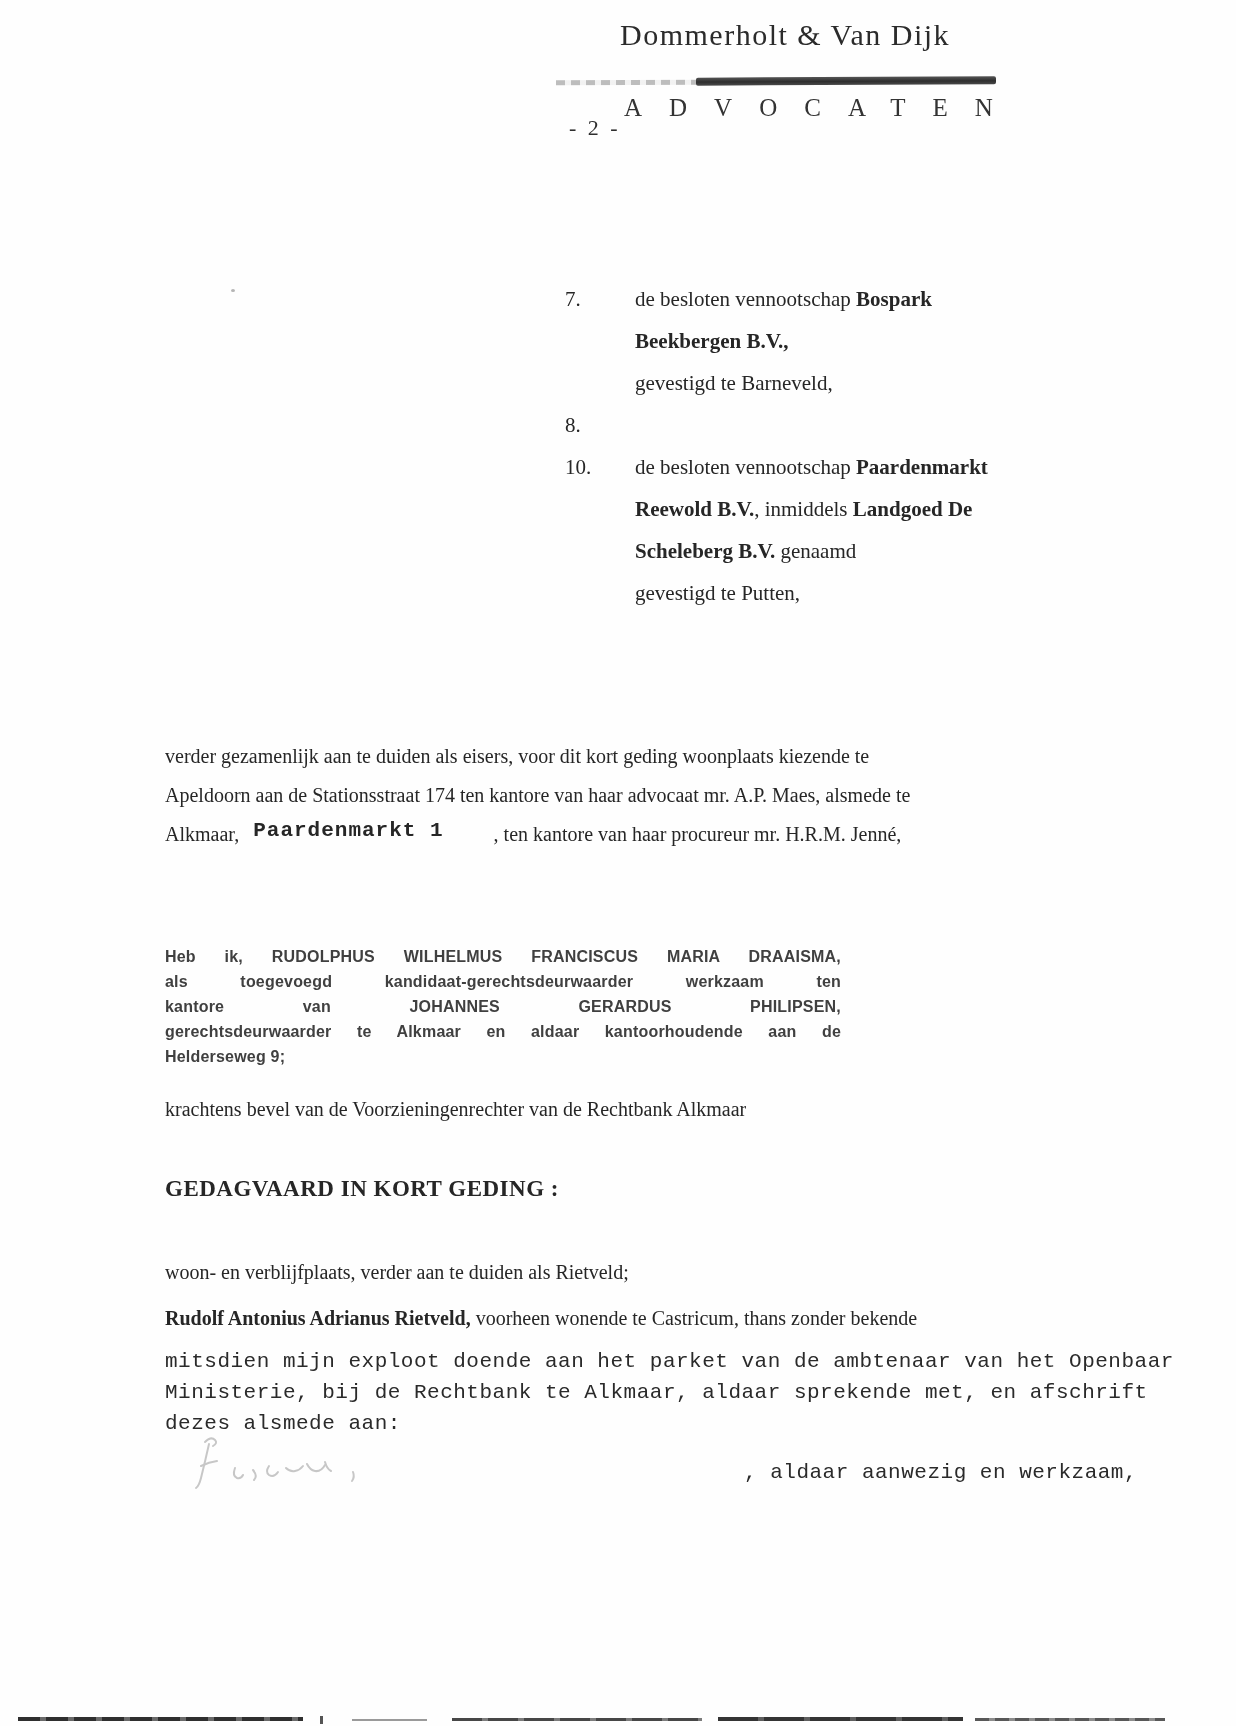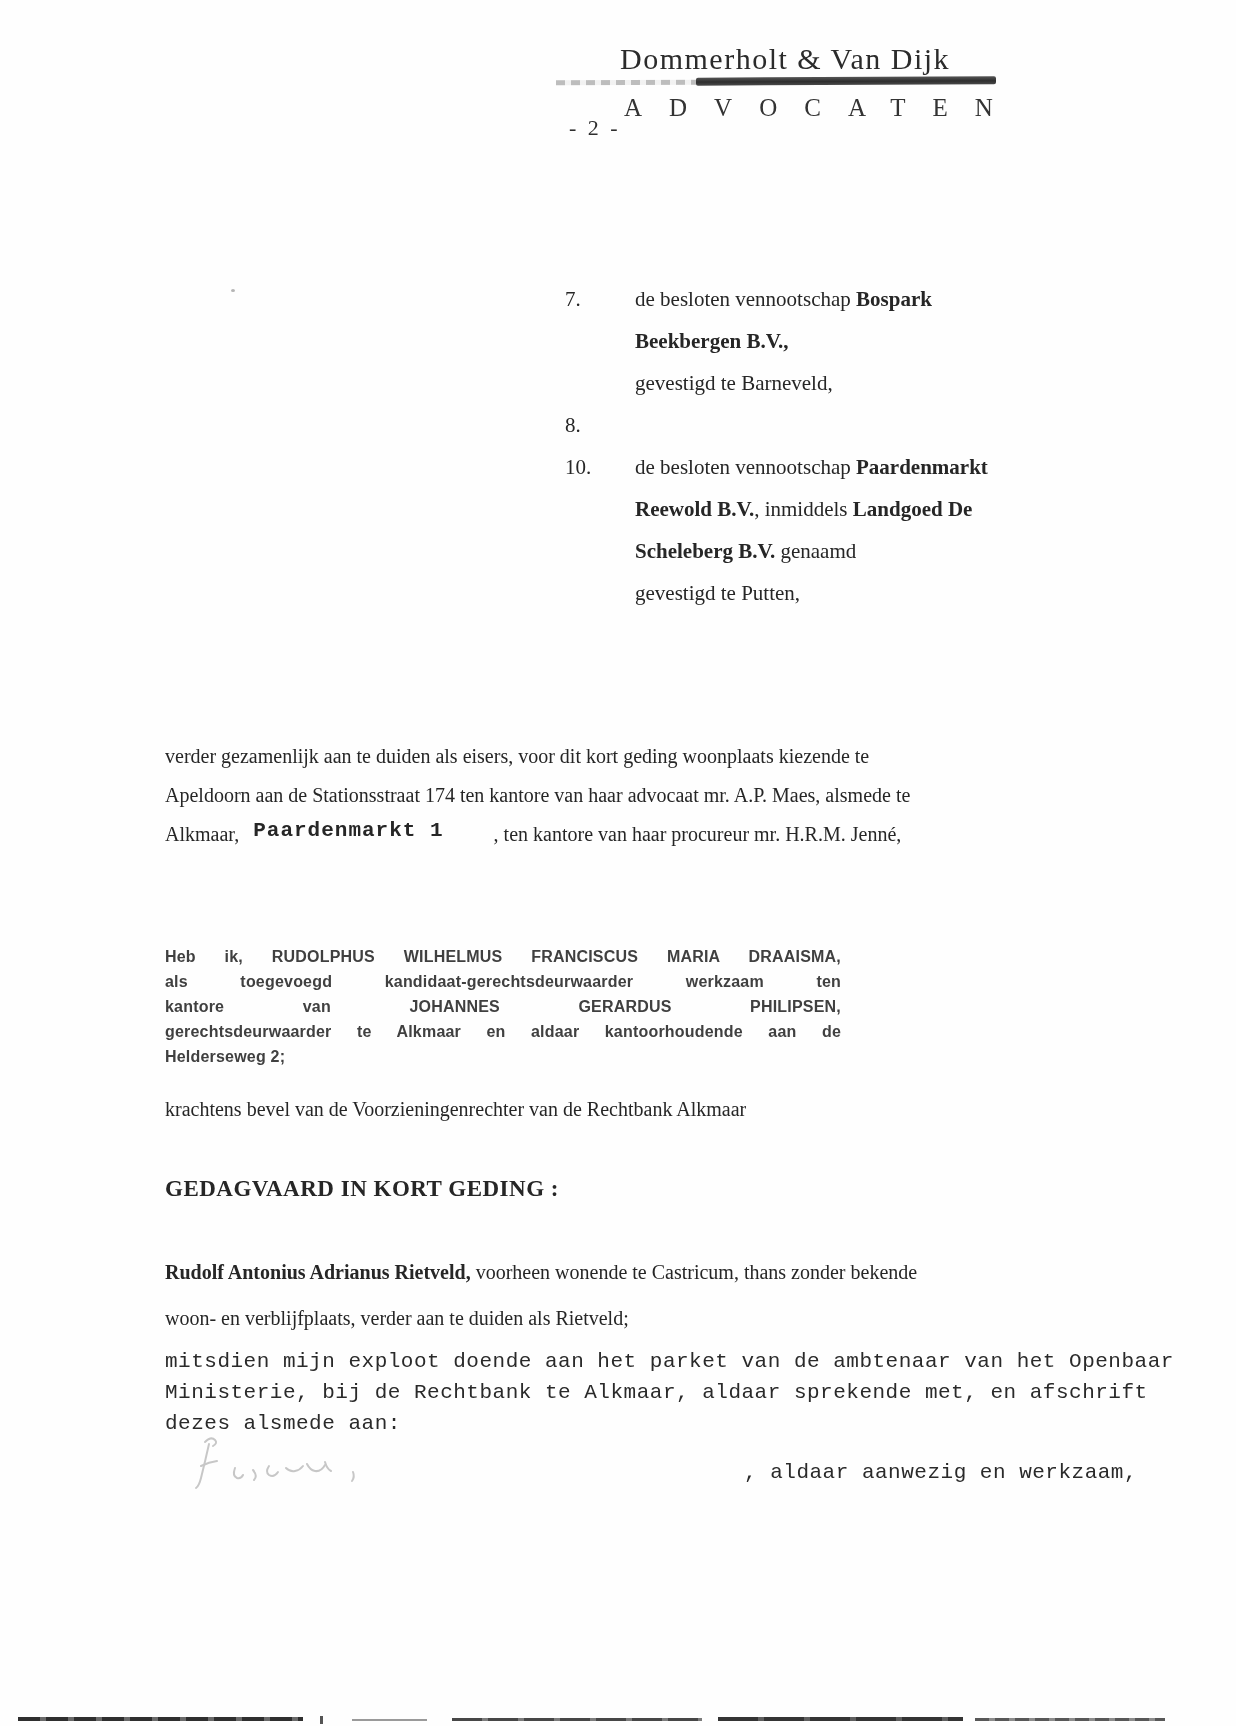--- a/index.html
+++ b/index.html
@@ -7,21 +7,21 @@
     position:relative;
     width:1236px;height:1726px;
     margin:0 auto;
     background:#fefefe;
     overflow:hidden;
     font-family:"Liberation Serif", serif;
     color:#262626;
   }
   
   .firm-name{
-    position:absolute;left:620px;top:42px;
+    position:absolute;left:620px;top:18px;
     font-size:30px;letter-spacing:1.5px;color:#2b2b2b;
     white-space:nowrap;
   }
   .rule-faint{
     position:absolute;left:556px;top:80px;width:148px;height:5px;
     background:repeating-linear-gradient(90deg,#9a9a9a 0 9px, rgba(150,150,150,.18) 9px 15px);
     opacity:.65;transform:rotate(-.2deg);
   }
   .rule-dark{
     position:absolute;left:696px;top:77px;width:300px;height:8px;
@@ -130,30 +130,30 @@
       <div><span>verder gezamenlijk aan te duiden als eisers, voor dit kort geding woonplaats kiezende te</span></div>
       <div><span>Apeldoorn aan de Stationsstraat 174 ten kantore van haar advocaat mr. A.P. Maes, alsmede te</span></div>
       <div><span>Alkmaar,</span><span class="seg-m">Paardenmarkt 1</span><span>, ten kantore van haar procureur mr. H.R.M. Jenné,</span></div>
     </div>
 
   <div class="bailiff">
       <div>Heb ik, RUDOLPHUS WILHELMUS FRANCISCUS MARIA DRAAISMA,</div>
       <div>als toegevoegd kandidaat-gerechtsdeurwaarder werkzaam ten</div>
       <div>kantore van JOHANNES GERARDUS PHILIPSEN,</div>
       <div>gerechtsdeurwaarder te Alkmaar en aldaar kantoorhoudende aan de</div>
-      <div>Helderseweg 2;</div>
+      <div>Helderseweg 9;</div>
     </div>
 
   <div class="order-line">krachtens bevel van de Voorzieningenrechter van de Rechtbank Alkmaar</div>
 
   <div class="summons-heading">GEDAGVAARD IN KORT GEDING :</div>
 
   <div class="para-serif para-defendant">
+      <div><span>woon- en verblijfplaats, verder aan te duiden als Rietveld;</span></div>
       <div><span class="seg-b">Rudolf Antonius Adrianus Rietveld,</span><span> voorheen wonende te Castricum, thans zonder bekende</span></div>
-      <div><span>woon- en verblijfplaats, verder aan te duiden als Rietveld;</span></div>
     </div>
 
   <div class="mono para-service">
       <div>mitsdien mijn exploot doende aan het parket van de ambtenaar van het Openbaar</div>
       <div>Ministerie, bij de Rechtbank te Alkmaar, aldaar sprekende met, en afschrift</div>
       <div>dezes alsmede aan:</div>
     </div>
 
   <svg class="handwriting" width="240" height="90" viewBox="0 0 240 90">
     <g fill="none" stroke="#9b9b9b" stroke-width="2" stroke-linecap="round" opacity="0.55">

